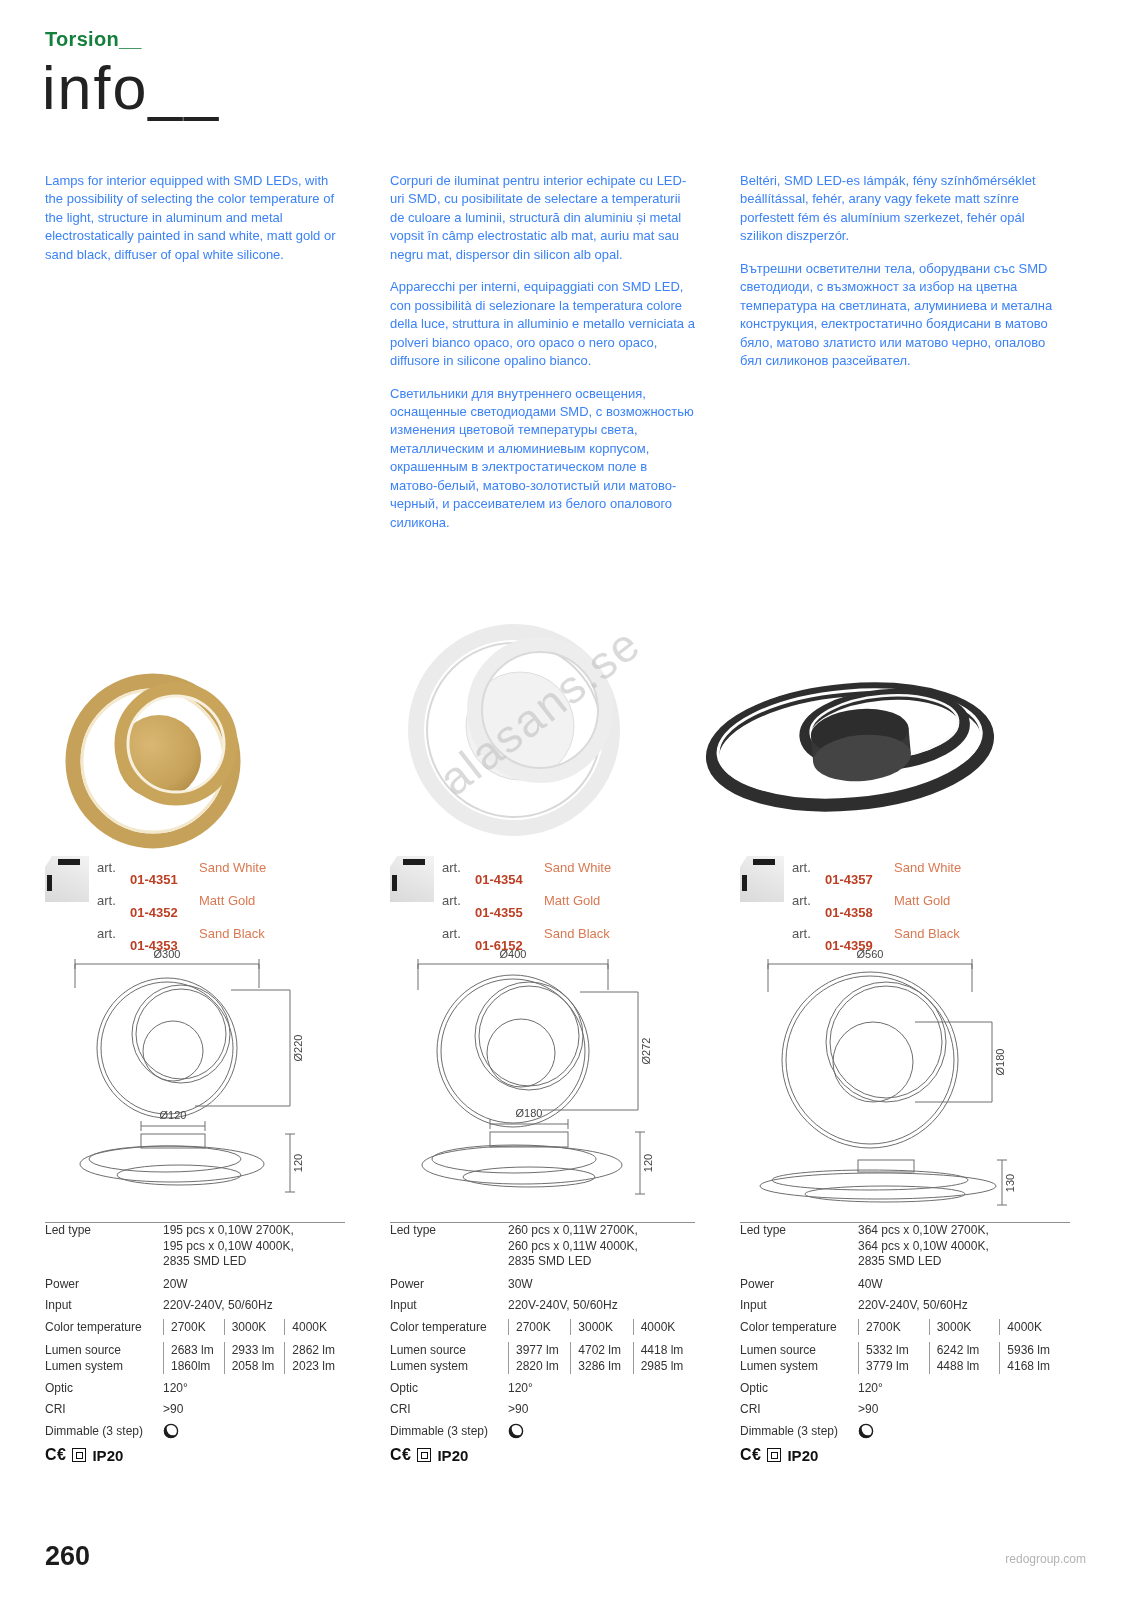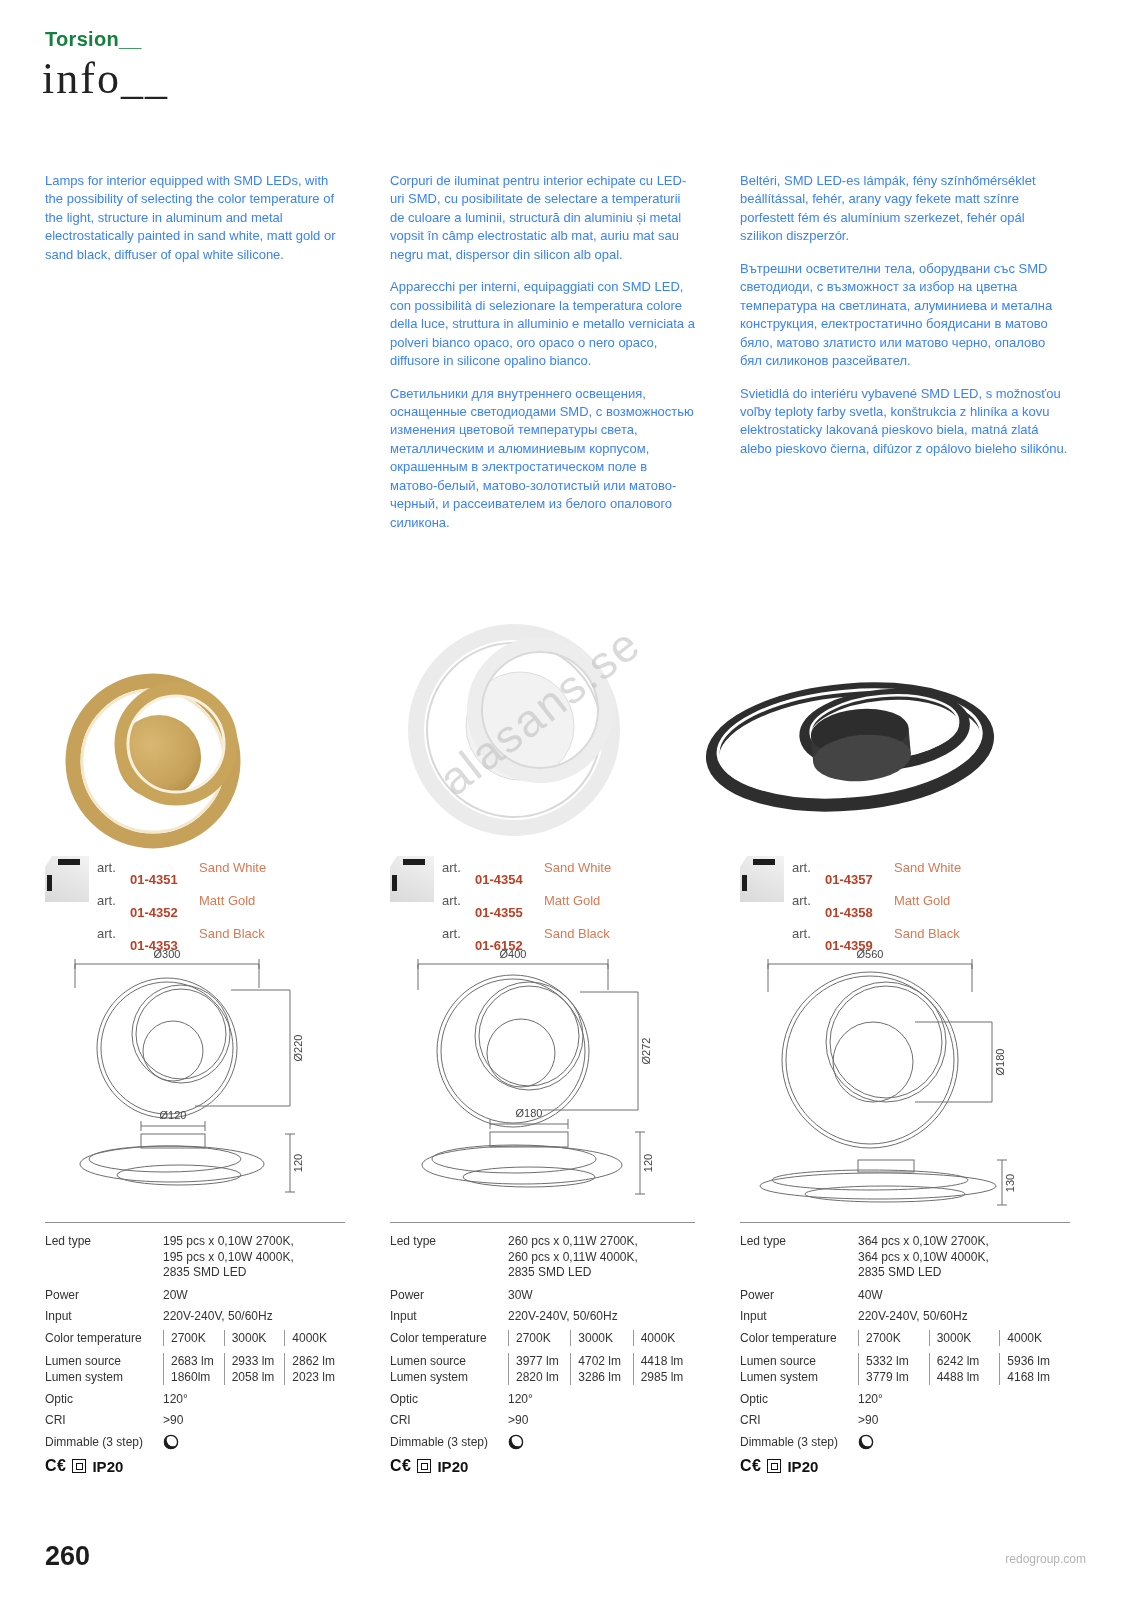--- a/index.html
+++ b/index.html
@@ -6,21 +6,21 @@
   .page{position:relative;width:1131px;height:1600px;background:#ffffff;
         font-family:"Liberation Sans",sans-serif;color:#3a3a3a;overflow:hidden;}
 
   
   .c1{left:45px;width:300px;}
   .c2{left:390px;width:305px;}
   .c3{left:740px;width:330px;}
 
   
   .brand{position:absolute;left:45px;top:28px;font-size:20px;font-weight:700;color:#15803d;letter-spacing:.3px;}
-  .info-title{position:absolute;left:42px;top:56px;font-size:44px;font-weight:300;color:#222;letter-spacing:2px;line-height:1.05;font-family:Liberation Serif, serif;}
+  .info-title{position:absolute;left:42px;top:56px;font-size:61px;font-weight:300;color:#222;letter-spacing:2px;line-height:1.05;}
 
   
   .desc{position:absolute;top:172px;font-size:13px;line-height:1.42;color:#3b82f6;}
   .desc p{margin:0 0 14px 0;}
 
   
   .lamp{position:absolute;}
   .lamp1{left:55px;top:645px;}
   .lamp2{left:392px;top:598px;}
   .lamp3{left:700px;top:655px;}
@@ -40,21 +40,21 @@
   .art-lbl{color:#555;width:24px;flex:none;}
   .art-num{color:#bc3f24;font-weight:700;width:60px;flex:none;margin-top:12px;}
   .art-fin{color:#d97952;}
 
   
   .diag{position:absolute;top:948px;}
   .diag svg{display:block;}
   .dim-text{font-size:11px;fill:#444;}
 
   
-  .spec{position:absolute;top:1222px;border-top:1px solid #8f8f8f;padding-top:11px;font-size:12px;color:#333;}
+  .spec{position:absolute;top:1222px;border-top:1px solid #8f8f8f;font-size:12px;color:#333;}
   .srow{display:flex;margin-bottom:7px;align-items:center;}
   .srow.top{align-items:flex-start;}
   .lab{width:118px;flex:none;}
   .lab.two div{line-height:1.35;}
   .val{flex:1;}
   .val-lines div{line-height:1.3;}
   .trio{flex:1;display:flex;}
   .cell{flex:1;border-left:1px solid #9a9a9a;padding-left:7px;line-height:1.35;}
   .dim-ic{display:inline-block;vertical-align:middle;}
   .certs{margin-top:5px;display:flex;align-items:center;gap:6px;}
@@ -79,21 +79,20 @@
     <p>Lamps for interior equipped with SMD LEDs, with the possibility of selecting the color temperature of the light, structure in aluminum and metal electrostatically painted in sand white, matt gold or sand black, diffuser of opal white silicone.</p>
   </div>
   <div class="desc c2" style="position:absolute">
     <p>Corpuri de iluminat pentru interior echipate cu LED-uri SMD, cu posibilitate de selectare a temperaturii de culoare a luminii, structură din aluminiu și metal vopsit în câmp electrostatic alb mat, auriu mat sau negru mat, dispersor din silicon alb opal.</p>
     <p>Apparecchi per interni, equipaggiati con SMD LED, con possibilità di selezionare la temperatura colore della luce, struttura in alluminio e metallo verniciata a polveri bianco opaco, oro opaco o nero opaco, diffusore in silicone opalino bianco.</p>
     <p>Светильники для внутреннего освещения, оснащенные светодиодами SMD, с возможностью изменения цветовой температуры света, металлическим и алюминиевым корпусом, окрашенным в электростатическом поле в матово-белый, матово-золотистый или матово-черный, и рассеивателем из белого опалового силикона.</p>
   </div>
   <div class="desc c3" style="position:absolute">
     <p>Beltéri, SMD LED-es lámpák, fény színhőmérséklet beállítással, fehér, arany vagy fekete matt színre porfestett fém és alumínium szerkezet, fehér opál szilikon diszperzór.</p>
     <p>Вътрешни осветителни тела, оборудвани със SMD светодиоди, с възможност за избор на цветна температура на светлината, алуминиева и метална конструкция, електростатично боядисани в матово бяло, матово златисто или матово черно, опалово бял силиконов разсейвател.</p>
-    <p>Svietidlá do interiéru vybavené SMD LED, s možnosťou voľby teploty farby svetla, konštrukcia z hliníka a kovu elektrostaticky lakovaná pieskovo biela, matná zlatá alebo pieskovo čierna, difúzor z opálovo bieleho silikónu.</p>
   </div>
 
   <div class="lamp lamp1">
     <svg width="210" height="210" viewBox="0 0 210 210">
       <defs>
         <radialGradient id="gg" cx="40%" cy="35%" r="75%">
           <stop offset="0%" stop-color="#d9b873"></stop>
           <stop offset="70%" stop-color="#c6a159"></stop>
           <stop offset="100%" stop-color="#b08a45"></stop>
         </radialGradient>

